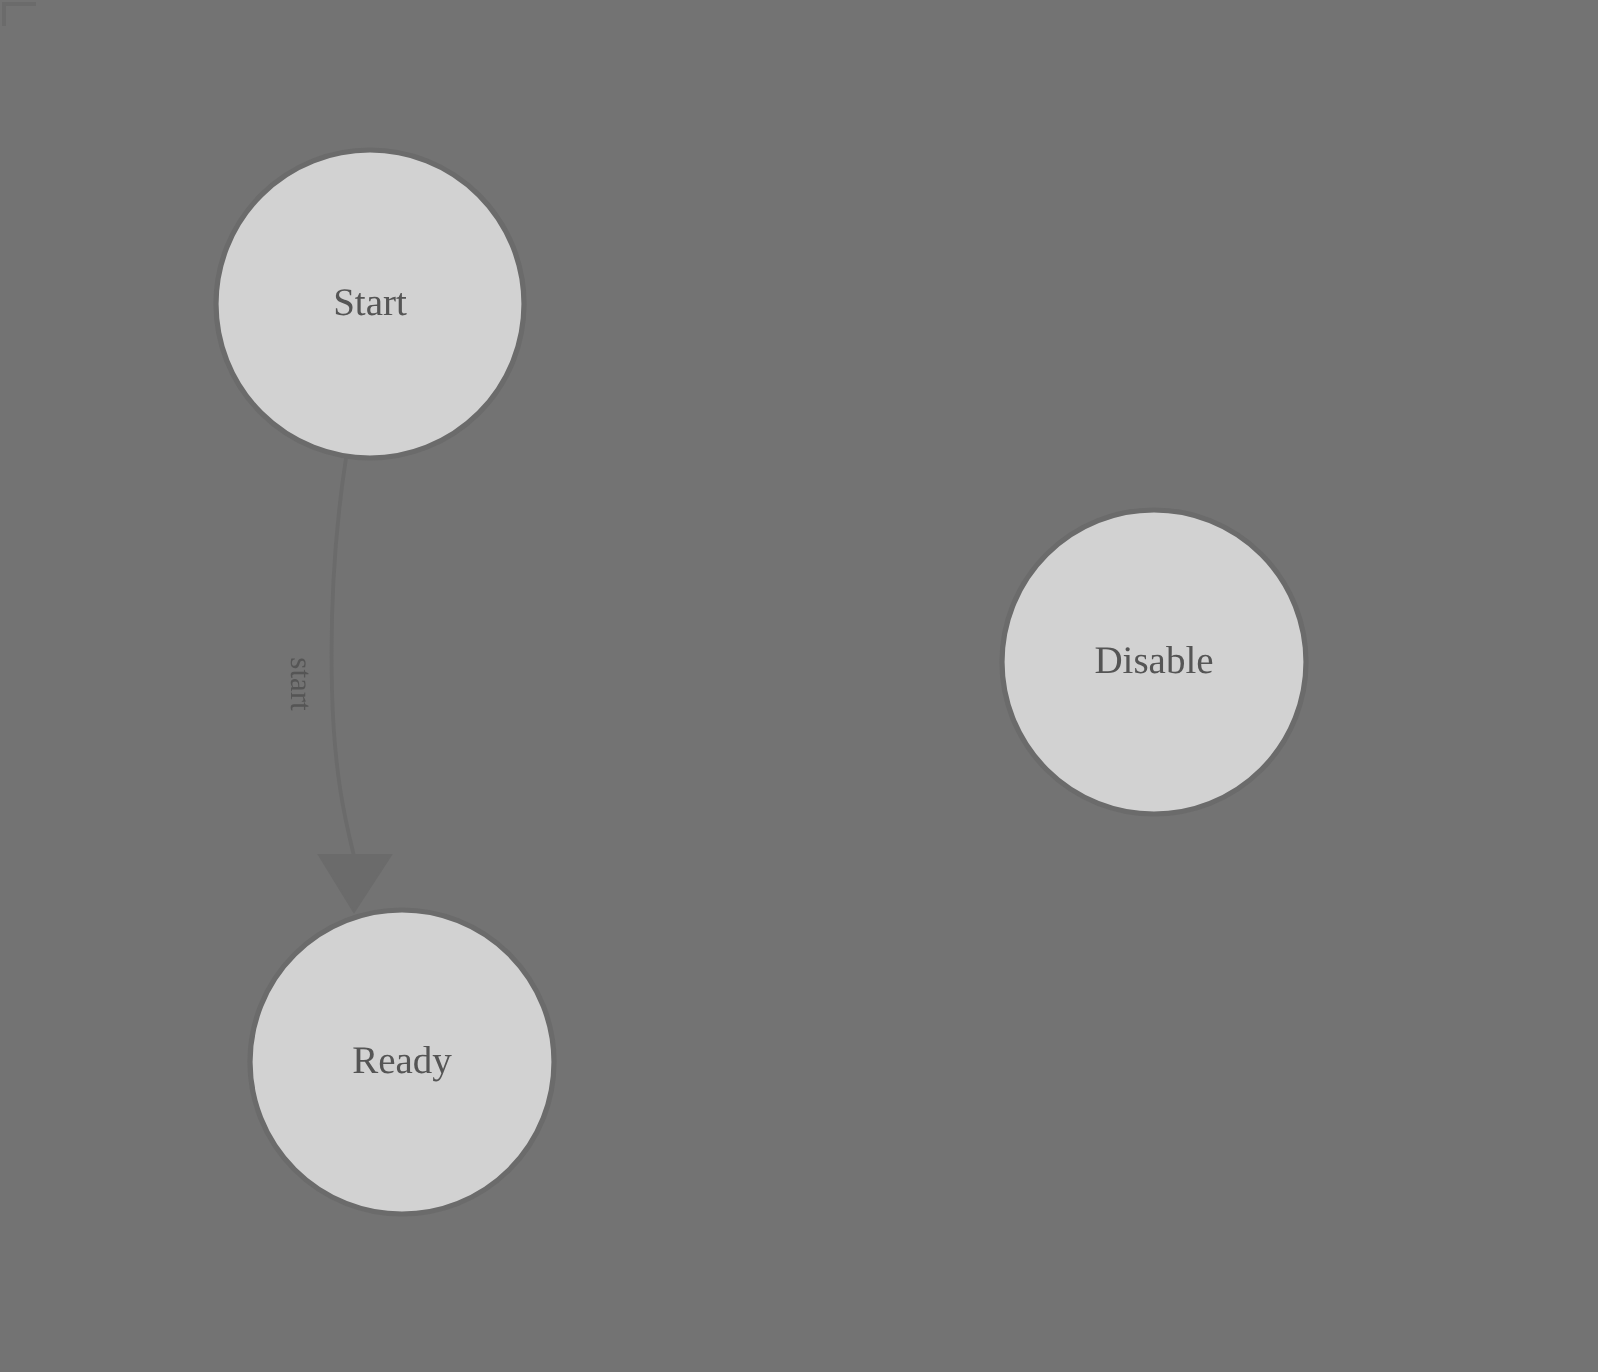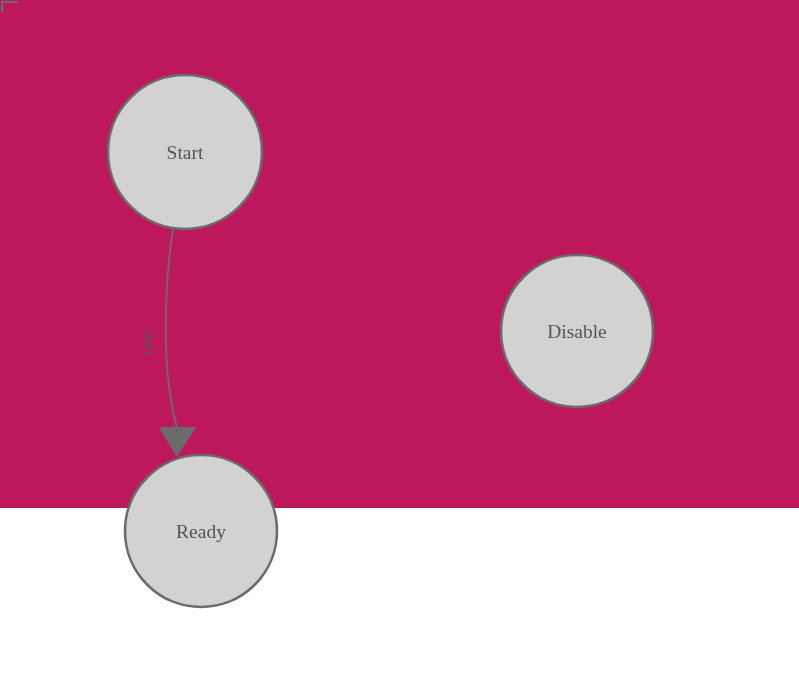--- a/index.html
+++ b/index.html
@@ -9,22 +9,22 @@
   }
   body {
     width: 799px;
     height: 686px;
     overflow: hidden;
     font-family: "Liberation Serif", "DejaVu Serif", serif;
   }
   #canvas {
     position: relative;
     width: 799px;
-    height: 508px;
-    background: #be185d;
+    height: 686px;
+    background: #737373;
   }
   #graph-svg {
     position: absolute;
     top: 0;
     left: 0;
     width: 799px;
     height: 686px;
   }
   .node-shape {
     fill: #d2d2d2;

